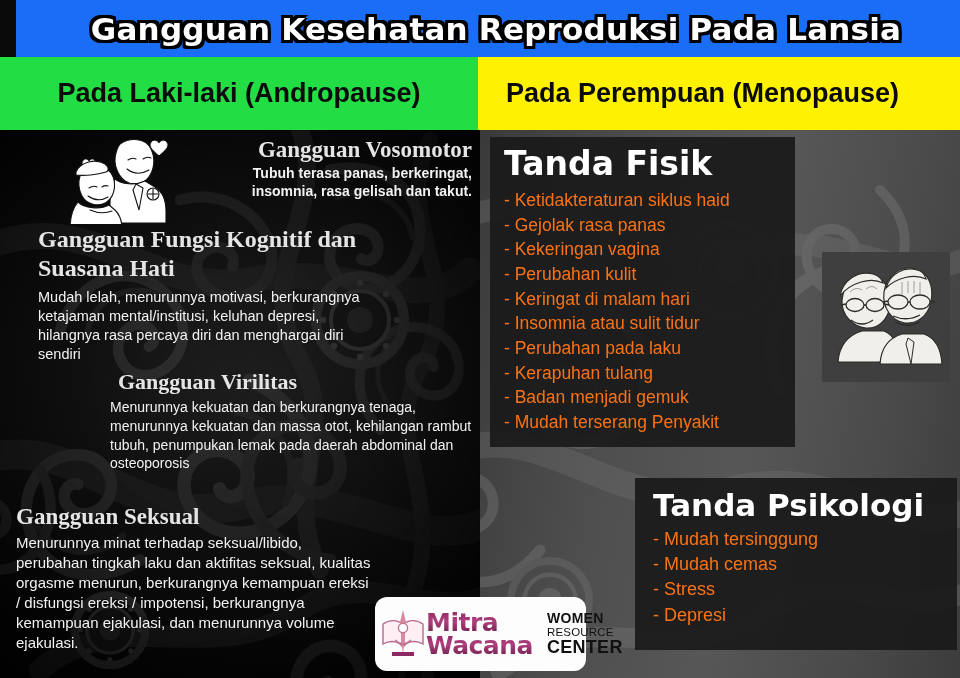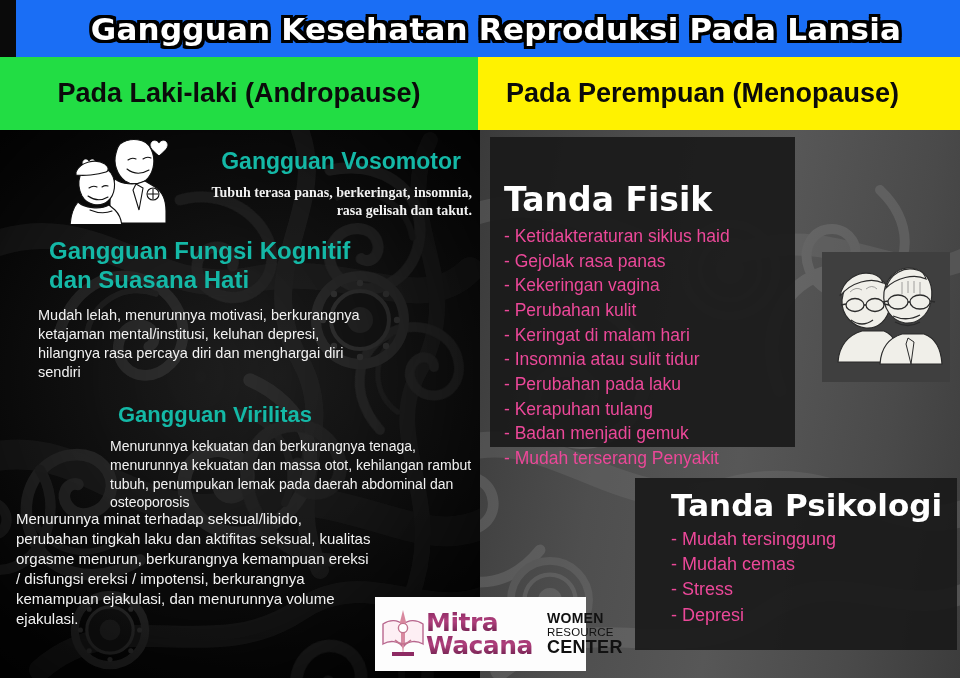--- a/index.html
+++ b/index.html
@@ -40,62 +40,62 @@
   .band-female{left:478px;width:482px;background:#fff200;justify-content:flex-start;padding-left:28px;}
   .band-sub .sub-text{font-size:27px;font-weight:bold;color:#0b0b0b;white-space:nowrap;}
 
   
   .left-col{position:absolute;left:0;top:130px;width:480px;height:548px;}
 
   .couple-sketch{position:absolute;left:58px;top:2px;width:122px;height:92px;}
   .couple-sketch svg{display:block;width:100%;height:100%;}
 
   .blk{position:absolute;color:#fff;}
-  .blk h3{margin:11px;font-weight:bold;color:#14b8a6;line-height:1.06;
-    font-family:Liberation Sans, sans-serif;}
+  .blk h3{margin:0;font-weight:bold;color:#e5e5e5;line-height:1.06;
+    font-family:Liberation Serif, serif;}
   .blk p{margin:0;color:#f2f2f2;line-height:1.2;}
 
   .vosomotor{left:196px;top:8px;width:276px;text-align:right;}
   .vosomotor h3{font-size:23px;}
-  .vosomotor p{font-size:14px;font-weight:bold;margin-top:3px;line-height:1.25;font-family:Liberation Serif, serif;}
+  .vosomotor p{font-size:14px;font-weight:bold;margin-top:3px;line-height:1.25;}
 
   .kognitif{left:38px;top:95px;width:330px;text-align:left;}
   .kognitif h3{font-size:24px;line-height:1.22;}
   .kognitif p{font-size:14.5px;margin-top:4px;line-height:1.33;}
 
-  .virilitas{left:110px;top:262px;width:362px;text-align:left;}
+  .virilitas{left:110px;top:240px;width:362px;text-align:left;}
   .virilitas h3{font-size:22px;margin-left:8px;}
   .virilitas p{font-size:14px;margin-top:5px;line-height:1.33;}
 
   .seksual{left:16px;top:375px;width:360px;text-align:left;}
   .seksual h3{font-size:23px;}
   .seksual p{font-size:15px;margin-top:4px;line-height:1.33;}
 
   
   .panel{position:absolute;background:rgba(26,26,26,.93);color:#fff;}
   .panel h2{margin:0;font-weight:bold;color:#fff;line-height:1;
     font-family:"DejaVu Sans","Liberation Sans",sans-serif;}
   .panel ul{list-style:none;margin:0;padding:0;}
-  .panel li{color:#ec4899;}
+  .panel li{color:#f97316;}
 
   .panel-fisik{left:490px;top:137px;width:305px;height:310px;padding:10px 0 0 14px;}
-  .panel-fisik h2{font-size:33px;margin-bottom:8px;margin-top:36px;}
+  .panel-fisik h2{font-size:33px;margin-bottom:8px;}
   .panel-fisik li{font-size:17.5px;line-height:1.41;white-space:nowrap;}
 
-  .panel-psiko{left:635px;top:478px;width:322px;height:172px;padding:12px 0 0 36px;}
+  .panel-psiko{left:635px;top:478px;width:322px;height:172px;padding:12px 0 0 18px;}
   .panel-psiko h2{font-size:31px;margin-bottom:6px;}
   .panel-psiko li{font-size:18px;line-height:1.4;white-space:nowrap;}
 
   .couple-photo{position:absolute;left:822px;top:252px;width:128px;height:130px;
     background:#3f3f3f;overflow:hidden;}
   .couple-photo svg{display:block;width:100%;height:100%;}
 
   
   .logo{position:absolute;left:375px;top:597px;width:211px;height:74px;background:#fdfdfd;
-    display:flex;align-items:center;padding:4px 6px;}
+    display:flex;align-items:center;padding:4px 6px;border-radius:12px;}
   .logo-mark{width:44px;height:56px;flex:0 0 44px;}
   .logo-mark svg{display:block;width:100%;height:100%;}
   .logo-words{flex:1 1 auto;padding-left:1px;line-height:.92;}
   .logo-words .lw{
     font-family:"DejaVu Sans","Liberation Sans",sans-serif;
     font-weight:bold;font-size:25px;letter-spacing:-.5px;
     background:linear-gradient(180deg,#8e2a63 0%,#b0407d 45%,#6d1f4c 100%);
     -webkit-background-clip:text;background-clip:text;color:#8e2a63;
     -webkit-text-fill-color:transparent;display:block;
   }
@@ -261,20 +261,21 @@
       <h3>Gangguan Fungsi Kognitif dan Suasana Hati</h3>
       <p>Mudah lelah, menurunnya motivasi, berkurangnya ketajaman mental/institusi, keluhan depresi, hilangnya rasa percaya diri dan menghargai diri sendiri</p>
     </div>
 
     <div class="blk virilitas">
       <h3>Gangguan Virilitas</h3>
       <p>Menurunnya kekuatan dan berkurangnya tenaga, menurunnya kekuatan dan massa otot, kehilangan rambut tubuh, penumpukan lemak pada daerah abdominal dan osteoporosis</p>
     </div>
 
     <div class="blk seksual">
+      <h3>Gangguan Seksual</h3>
       <p>Menurunnya minat terhadap seksual/libido, perubahan tingkah laku dan aktifitas seksual, kualitas orgasme menurun, berkurangnya kemampuan ereksi / disfungsi ereksi / impotensi, berkurangnya kemampuan ejakulasi, dan menurunnya volume ejakulasi.</p>
     </div>
   </div>
 
   <div class="panel panel-fisik">
     <h2>Tanda Fisik</h2>
     <ul>
         <li>- Ketidakteraturan siklus haid</li>
         <li>- Gejolak rasa panas</li>
         <li>- Kekeringan vagina</li>

